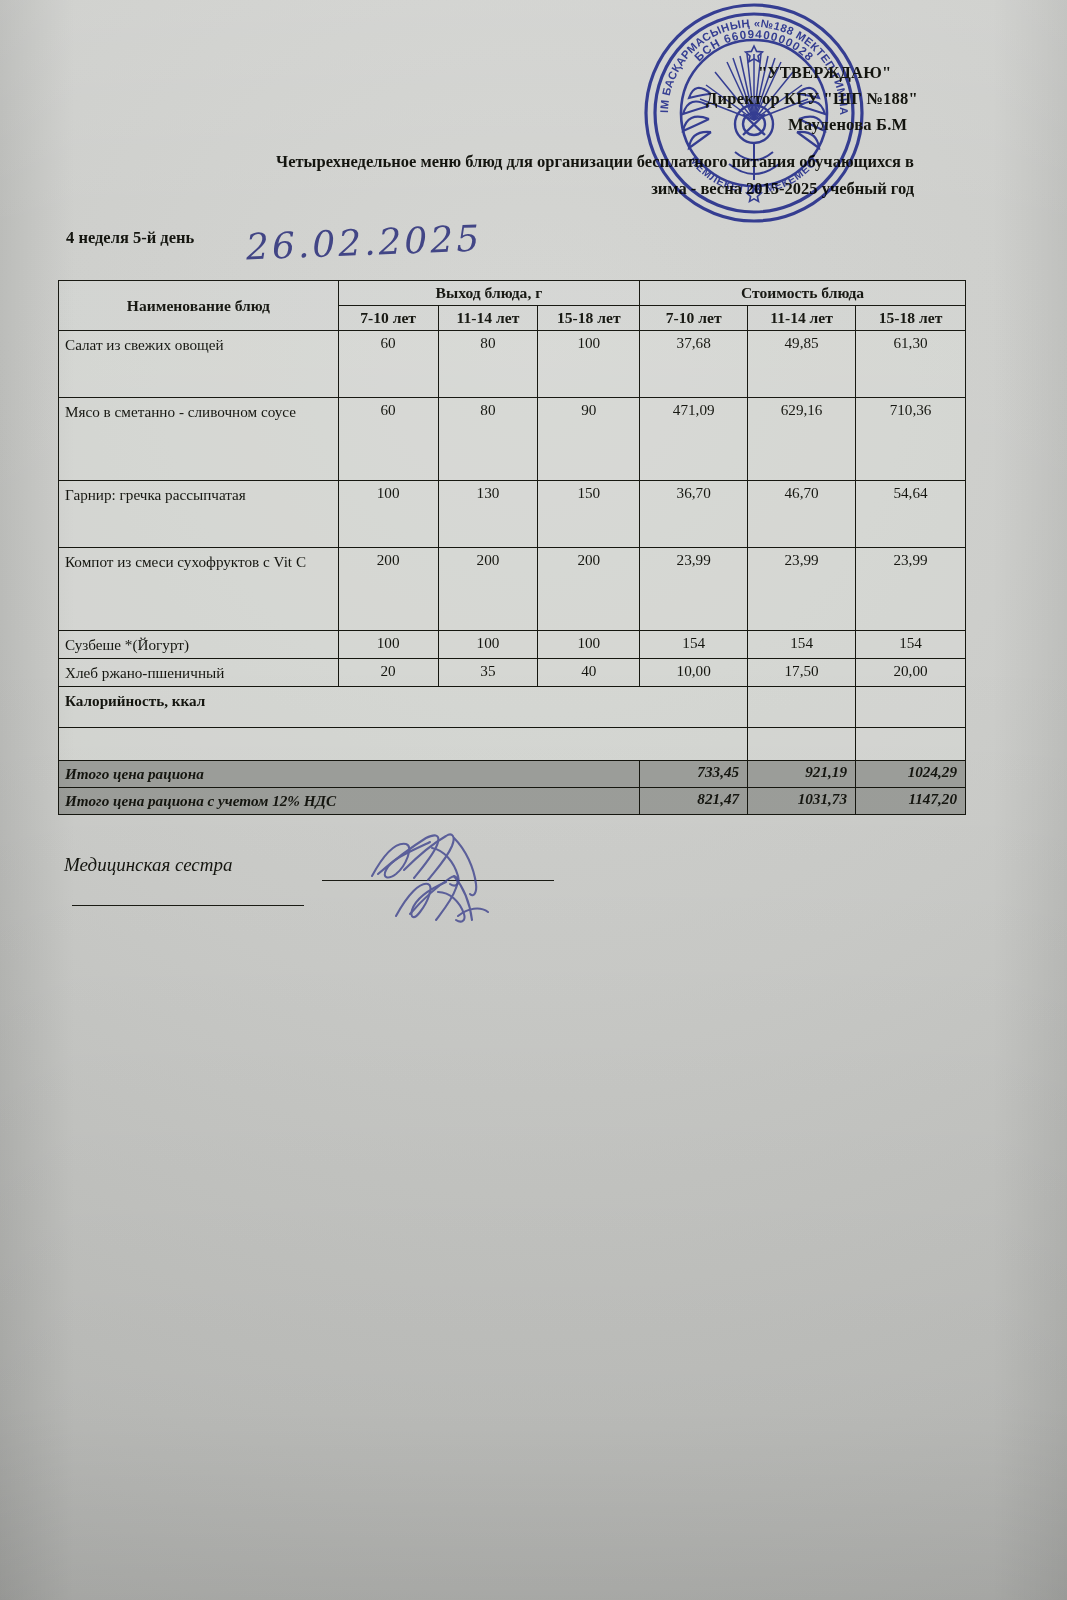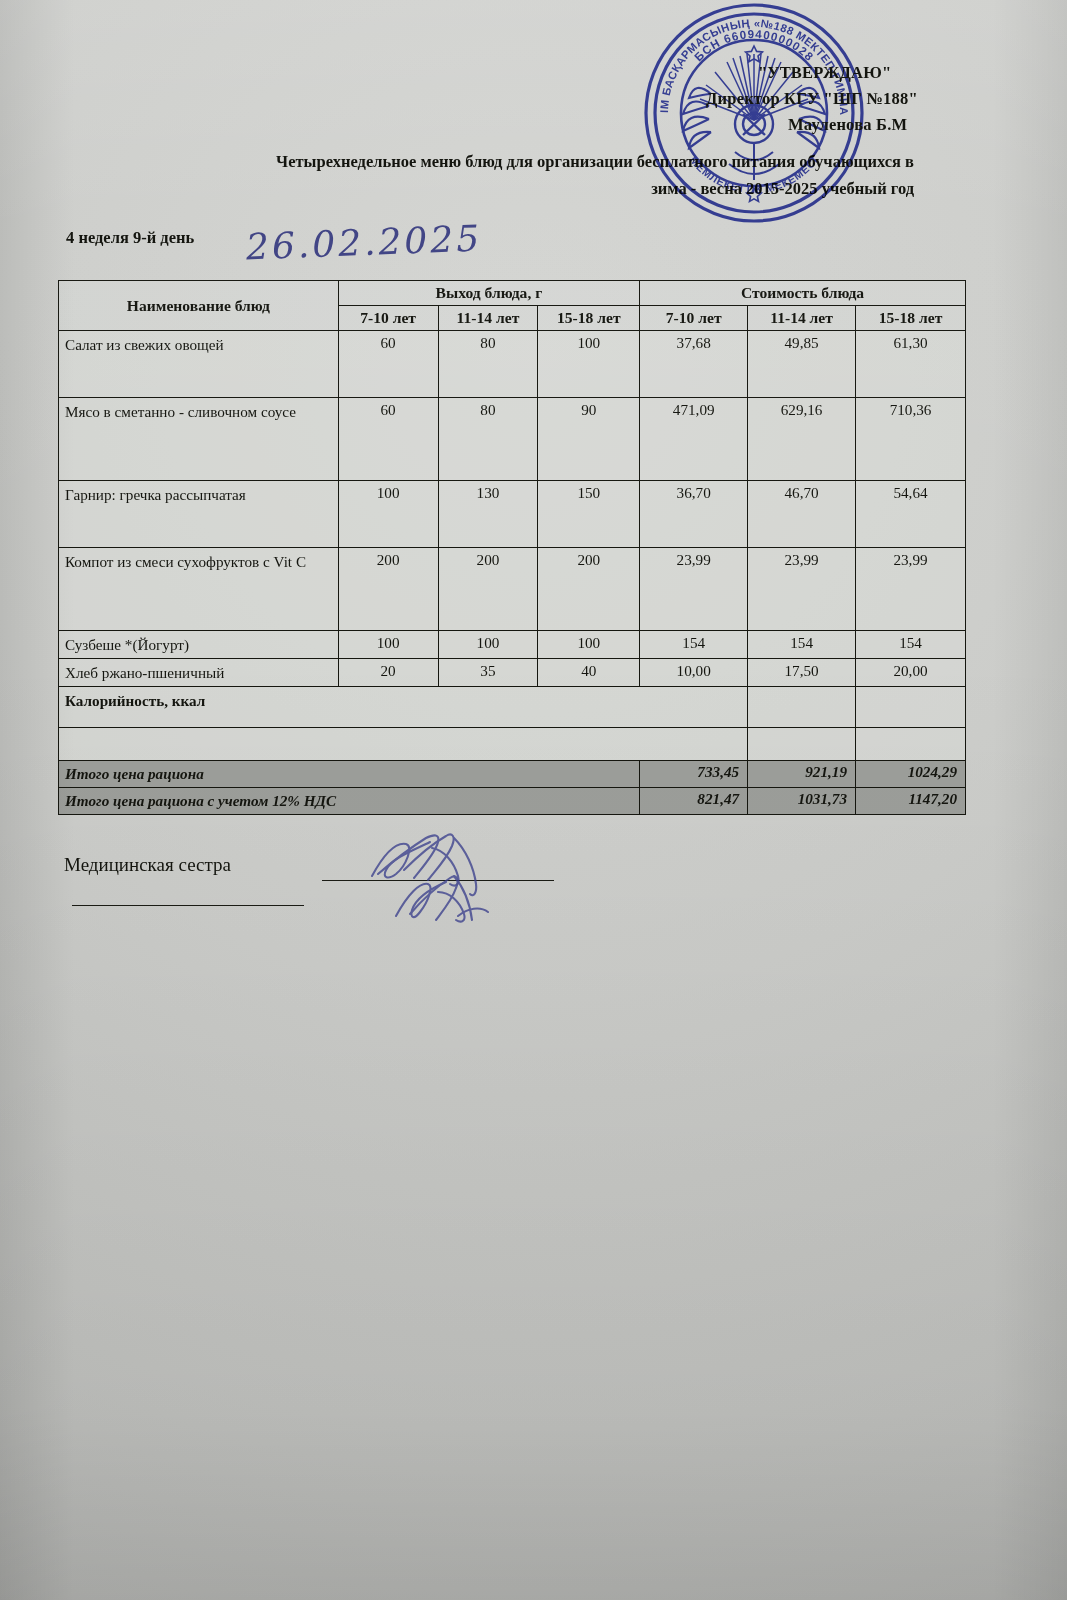--- a/index.html
+++ b/index.html
@@ -152,20 +152,21 @@
     position: absolute;
     left: 64px;
     top: 848px;
     z-index: 2;
     font-size: 19px;
     line-height: 33px;
   }
   .sig-row {
     display: flex;
     align-items: flex-end;
+    font-style: italic;
   }
   .sig-label { width: 250px; }
   .sig-line {
     width: 232px;
     border-bottom: 1.6px solid #1a1b14;
     height: 24px;
     margin-left: 8px;
   }
   .sig-scribble {
     position: absolute;
@@ -268,21 +269,21 @@
     <div class="ln1">"УТВЕРЖДАЮ"</div>
     <div class="ln2">Директор КГУ "ШГ №188"</div>
     <div class="ln3">Мауленова Б.М</div>
   </div>
 
   <div class="doc-title">
     <div>Четырехнедельное меню блюд для организации бесплатного питания обучающихся в</div>
     <div>зима - весна 2015-2025 учебный год</div>
   </div>
 
-  <div class="weekday">4 неделя 9-й день</div>
+  <div class="weekday">4 неделя 5-й день</div>
   <div class="handdate">26.02.2025</div>
 
   <table class="menu">
     <colgroup>
       <col style="width:280px">
       <col style="width:100px">
         <col style="width:100px">
         <col style="width:102px">
       <col style="width:108px">
         <col style="width:108px">

